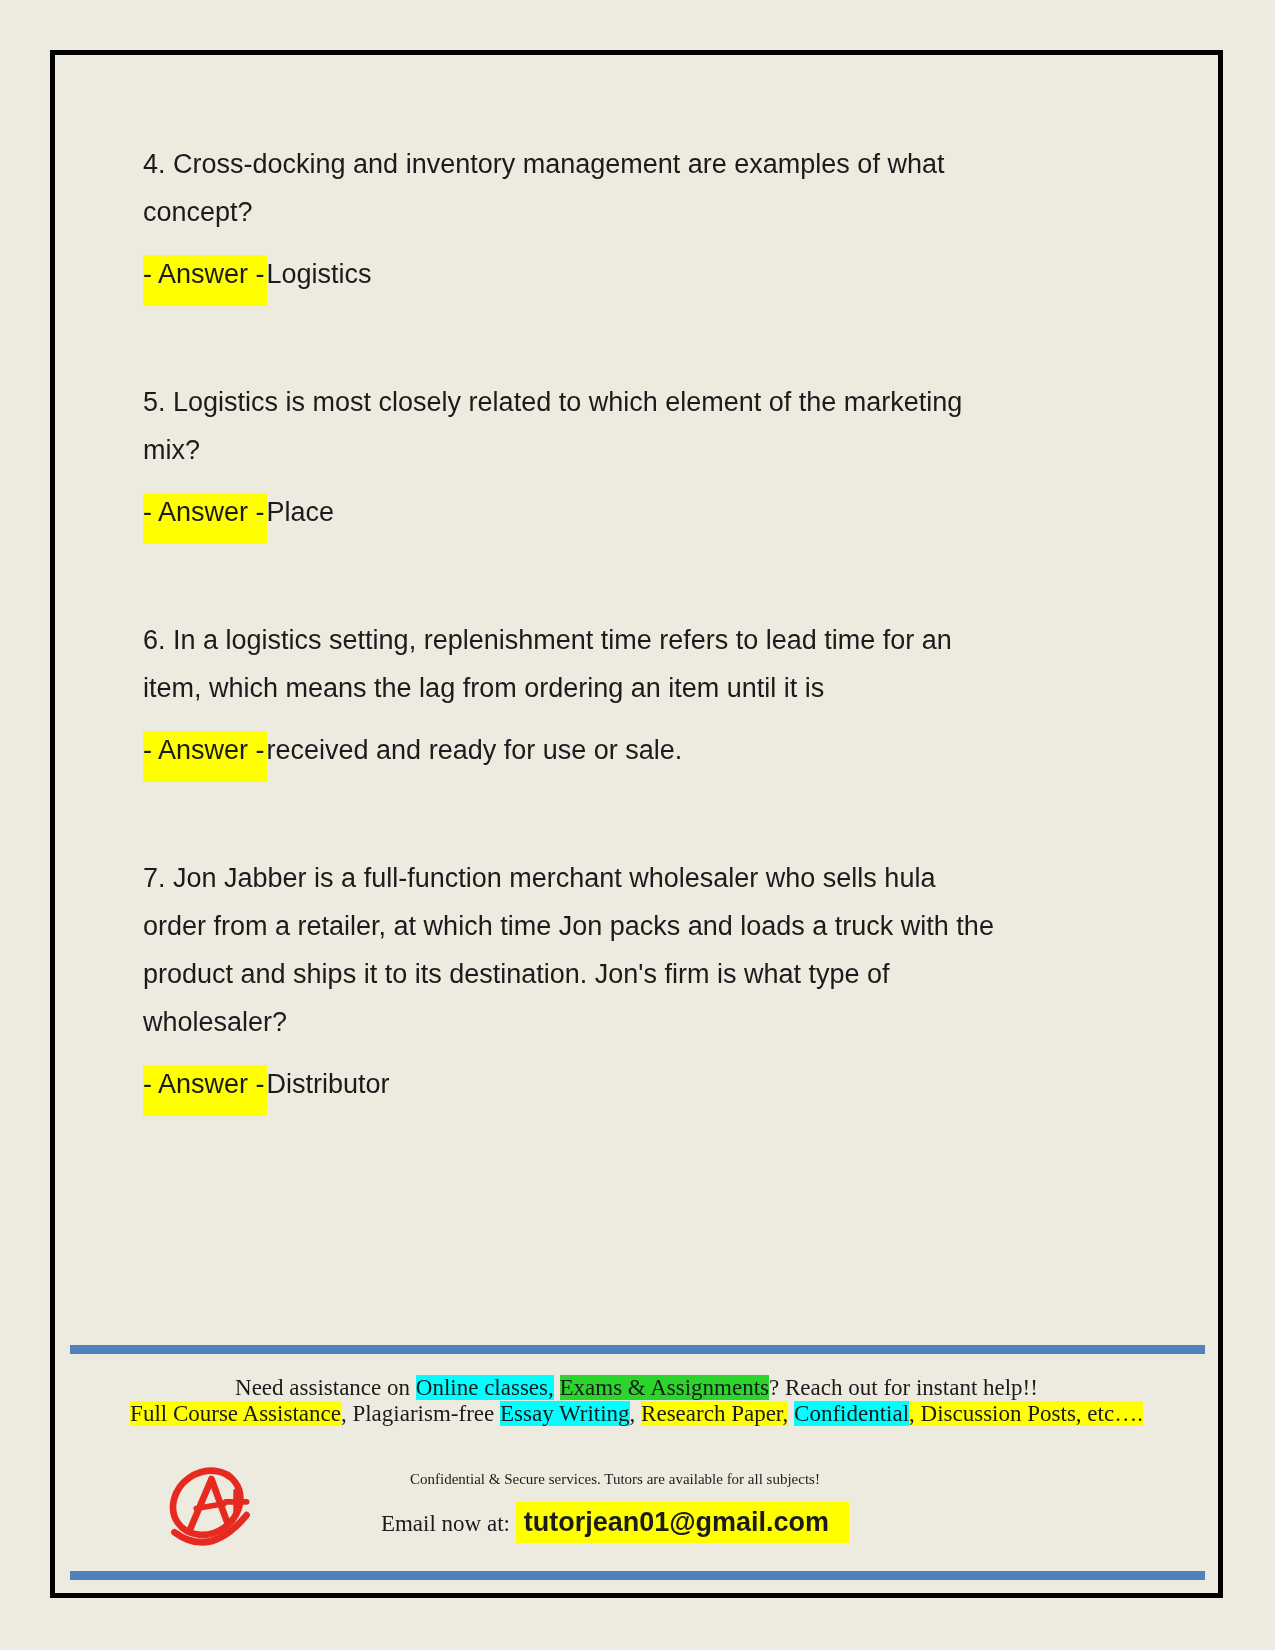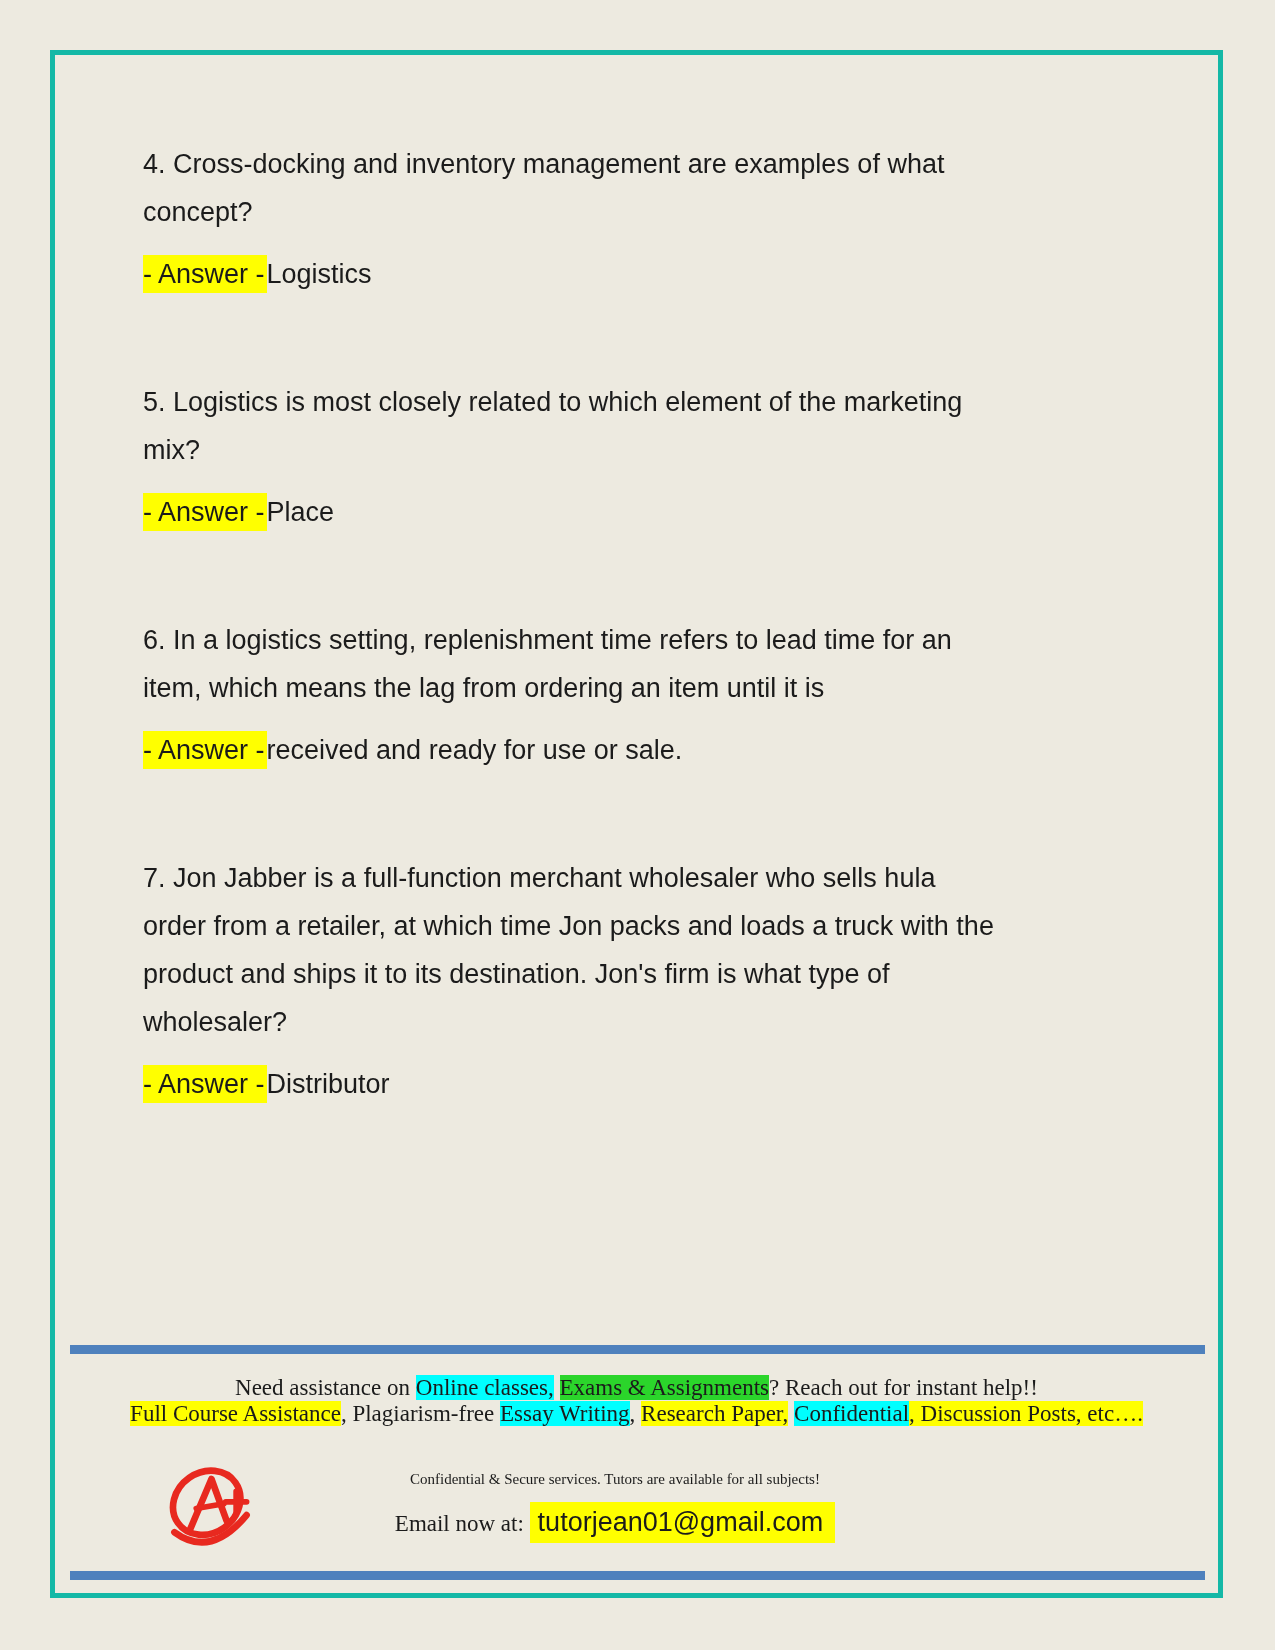--- a/index.html
+++ b/index.html
@@ -17,21 +17,21 @@
     background:var(--bg);
     font-family:"Liberation Sans", sans-serif;
     color:var(--ink);
     position:relative;
     overflow:hidden;
   }
   .page-frame{
     position:absolute;
     left:50px; top:50px;
     width:1173px; height:1548px;
-    border:5px solid #14b8a6;
+    border:5px solid #000000;
     background:var(--bg);
   }
   
   .questions{
     position:absolute;
     left:88px; top:85px;
     right:40px;
   }
   .question{
     font-size:27px;
@@ -41,21 +41,21 @@
   }
   .answer{
     font-size:27px;
     line-height:48px;
     margin-bottom:80px;
     white-space:nowrap;
   }
   .hl-yellow{background:var(--hl-yellow);}
   .hl-cyan{background:var(--hl-cyan);}
   .hl-green{background:var(--hl-green);}
-  .answer .hl-yellow{padding:4px 2px 4px 0;}
+  .answer .hl-yellow{padding:4px 2px 17px 0;}
   
   .divider{
     position:absolute;
     left:15px;
     width:1135px;
     height:9px;
     background:var(--divider-blue);
   }
   .divider-top{top:1290px;}
   .divider-bottom{top:1516px;}
@@ -88,24 +88,24 @@
     position:absolute;
     left:30px; width:1060px;
     top:1452px;
     text-align:center;
     font-family:"Liberation Serif", serif;
     font-size:23px;
     white-space:nowrap;
   }
   .email-address{
     font-family:"Liberation Sans", sans-serif;
-    font-weight:normal;
+    font-weight:bold;
     font-size:27px;
     background:var(--hl-yellow);
-    padding:5px 12px 6px 8px;
+    padding:5px 20px 6px 8px;
   }
 </style>
 </head>
 <body>
 
 <div class="page-frame">
 
   <div class="questions">
       <div class="question">
         <div>4. Cross-docking and inventory management are examples of what</div>

